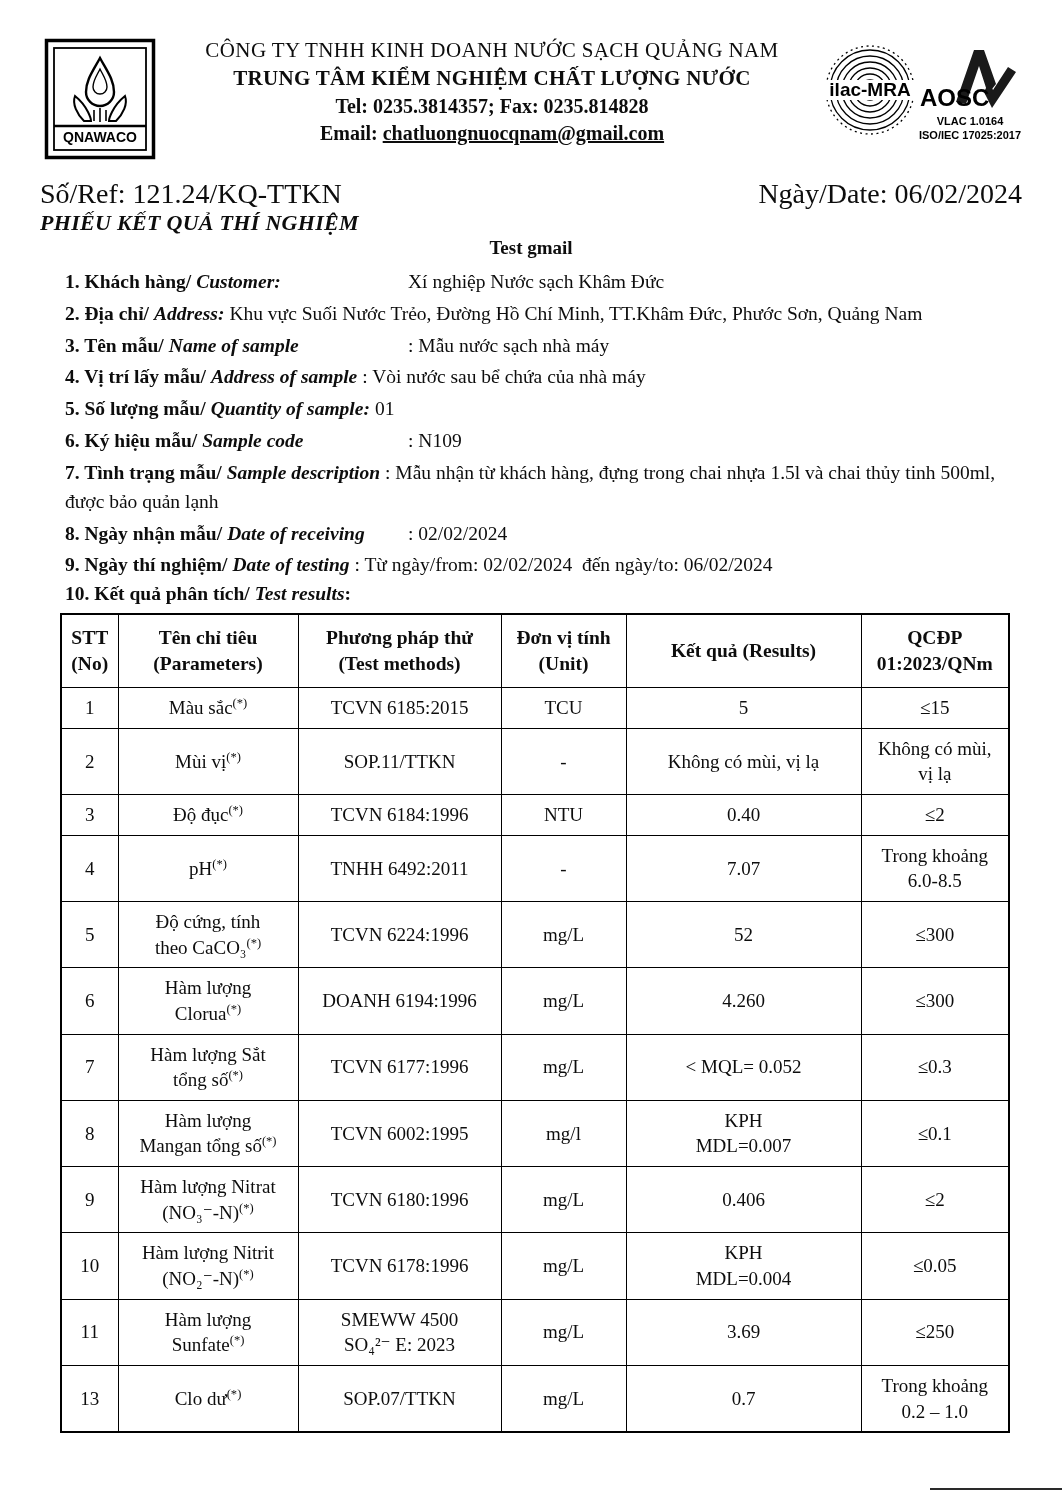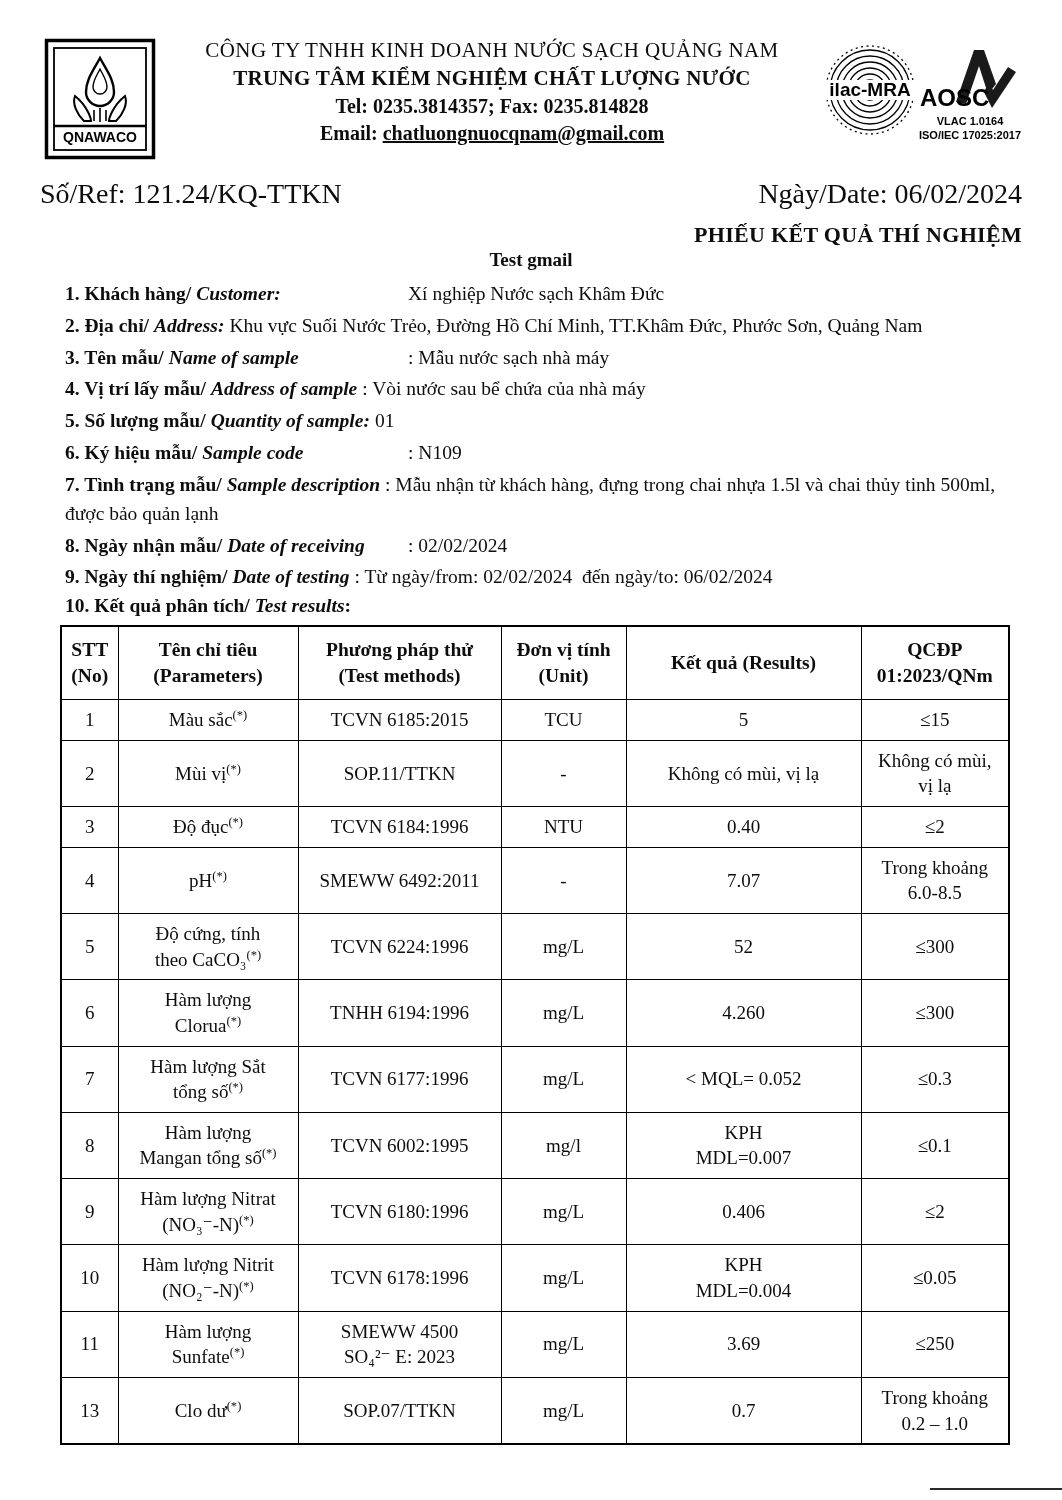--- a/index.html
+++ b/index.html
@@ -15,21 +15,21 @@
   .head-center{flex:1;text-align:center;padding-top:10px;line-height:1.35;}
   .h1{font-size:21px;letter-spacing:.4px;}
   .h2{font-size:21px;font-weight:bold;letter-spacing:.3px;}
   .h3{font-size:21px;font-weight:bold;}
   .h4{font-size:20px;font-weight:bold;}
   .h5{font-size:20px;font-weight:bold;}
   .h5 .email{text-decoration:underline;}
   .head-right{flex:0 0 200px;display:flex;align-items:flex-start;padding-top:14px;}
   
   .meta-row{display:flex;justify-content:space-between;font-size:28px;margin-top:14px;}
-  .title{text-align:right;font-size:22px;font-weight:bold;margin-top:12px;letter-spacing:.3px;}
+  .title{text-align:left;font-size:22px;font-weight:bold;margin-top:0;letter-spacing:.3px;font-style:italic;}
   .subtitle{text-align:center;font-size:19px;font-weight:bold;margin-top:1px;}
   
   .info{margin-top:8px;font-size:19.5px;line-height:1.5;padding-left:25px;padding-right:4px;}
   .info-line{white-space:pre-wrap;margin:2.5px 0;}
   .il-label{font-weight:bold;}
   .il-label .en{font-style:italic;margin-left:5px;}
   .aligned .il-label{display:inline-block;min-width:338px;}
   .il-value{margin-left:5px;}
   .il-value.bold{font-weight:normal;}
   .section-line{font-size:19.5px;font-weight:bold;padding-left:25px;margin-top:3px;}
@@ -181,42 +181,42 @@
       <td class="c-param">Độ đục<sup>(*)</sup></td>
       <td class="c-method">TCVN 6184:1996</td>
       <td class="c-unit">NTU</td>
       <td class="c-result">0.40</td>
       <td class="c-limit">≤2</td>
     </tr>
 
     <tr>
       <td class="c-no">4</td>
       <td class="c-param">pH<sup>(*)</sup></td>
-      <td class="c-method">SMEWW 6492:2011</td>
+      <td class="c-method">TNHH 6492:2011</td>
       <td class="c-unit">-</td>
       <td class="c-result">7.07</td>
       <td class="c-limit">Trong khoảng
 6.0-8.5</td>
     </tr>
 
     <tr>
       <td class="c-no">5</td>
       <td class="c-param">Độ cứng, tính
 theo CaCO₃<sup>(*)</sup></td>
       <td class="c-method">TCVN 6224:1996</td>
       <td class="c-unit">mg/L</td>
       <td class="c-result">52</td>
       <td class="c-limit">≤300</td>
     </tr>
 
     <tr>
       <td class="c-no">6</td>
       <td class="c-param">Hàm lượng
 Clorua<sup>(*)</sup></td>
-      <td class="c-method">TNHH 6194:1996</td>
+      <td class="c-method">DOANH 6194:1996</td>
       <td class="c-unit">mg/L</td>
       <td class="c-result">4.260</td>
       <td class="c-limit">≤300</td>
     </tr>
 
     <tr>
       <td class="c-no">7</td>
       <td class="c-param">Hàm lượng Sắt
 tổng số<sup>(*)</sup></td>
       <td class="c-method">TCVN 6177:1996</td>

